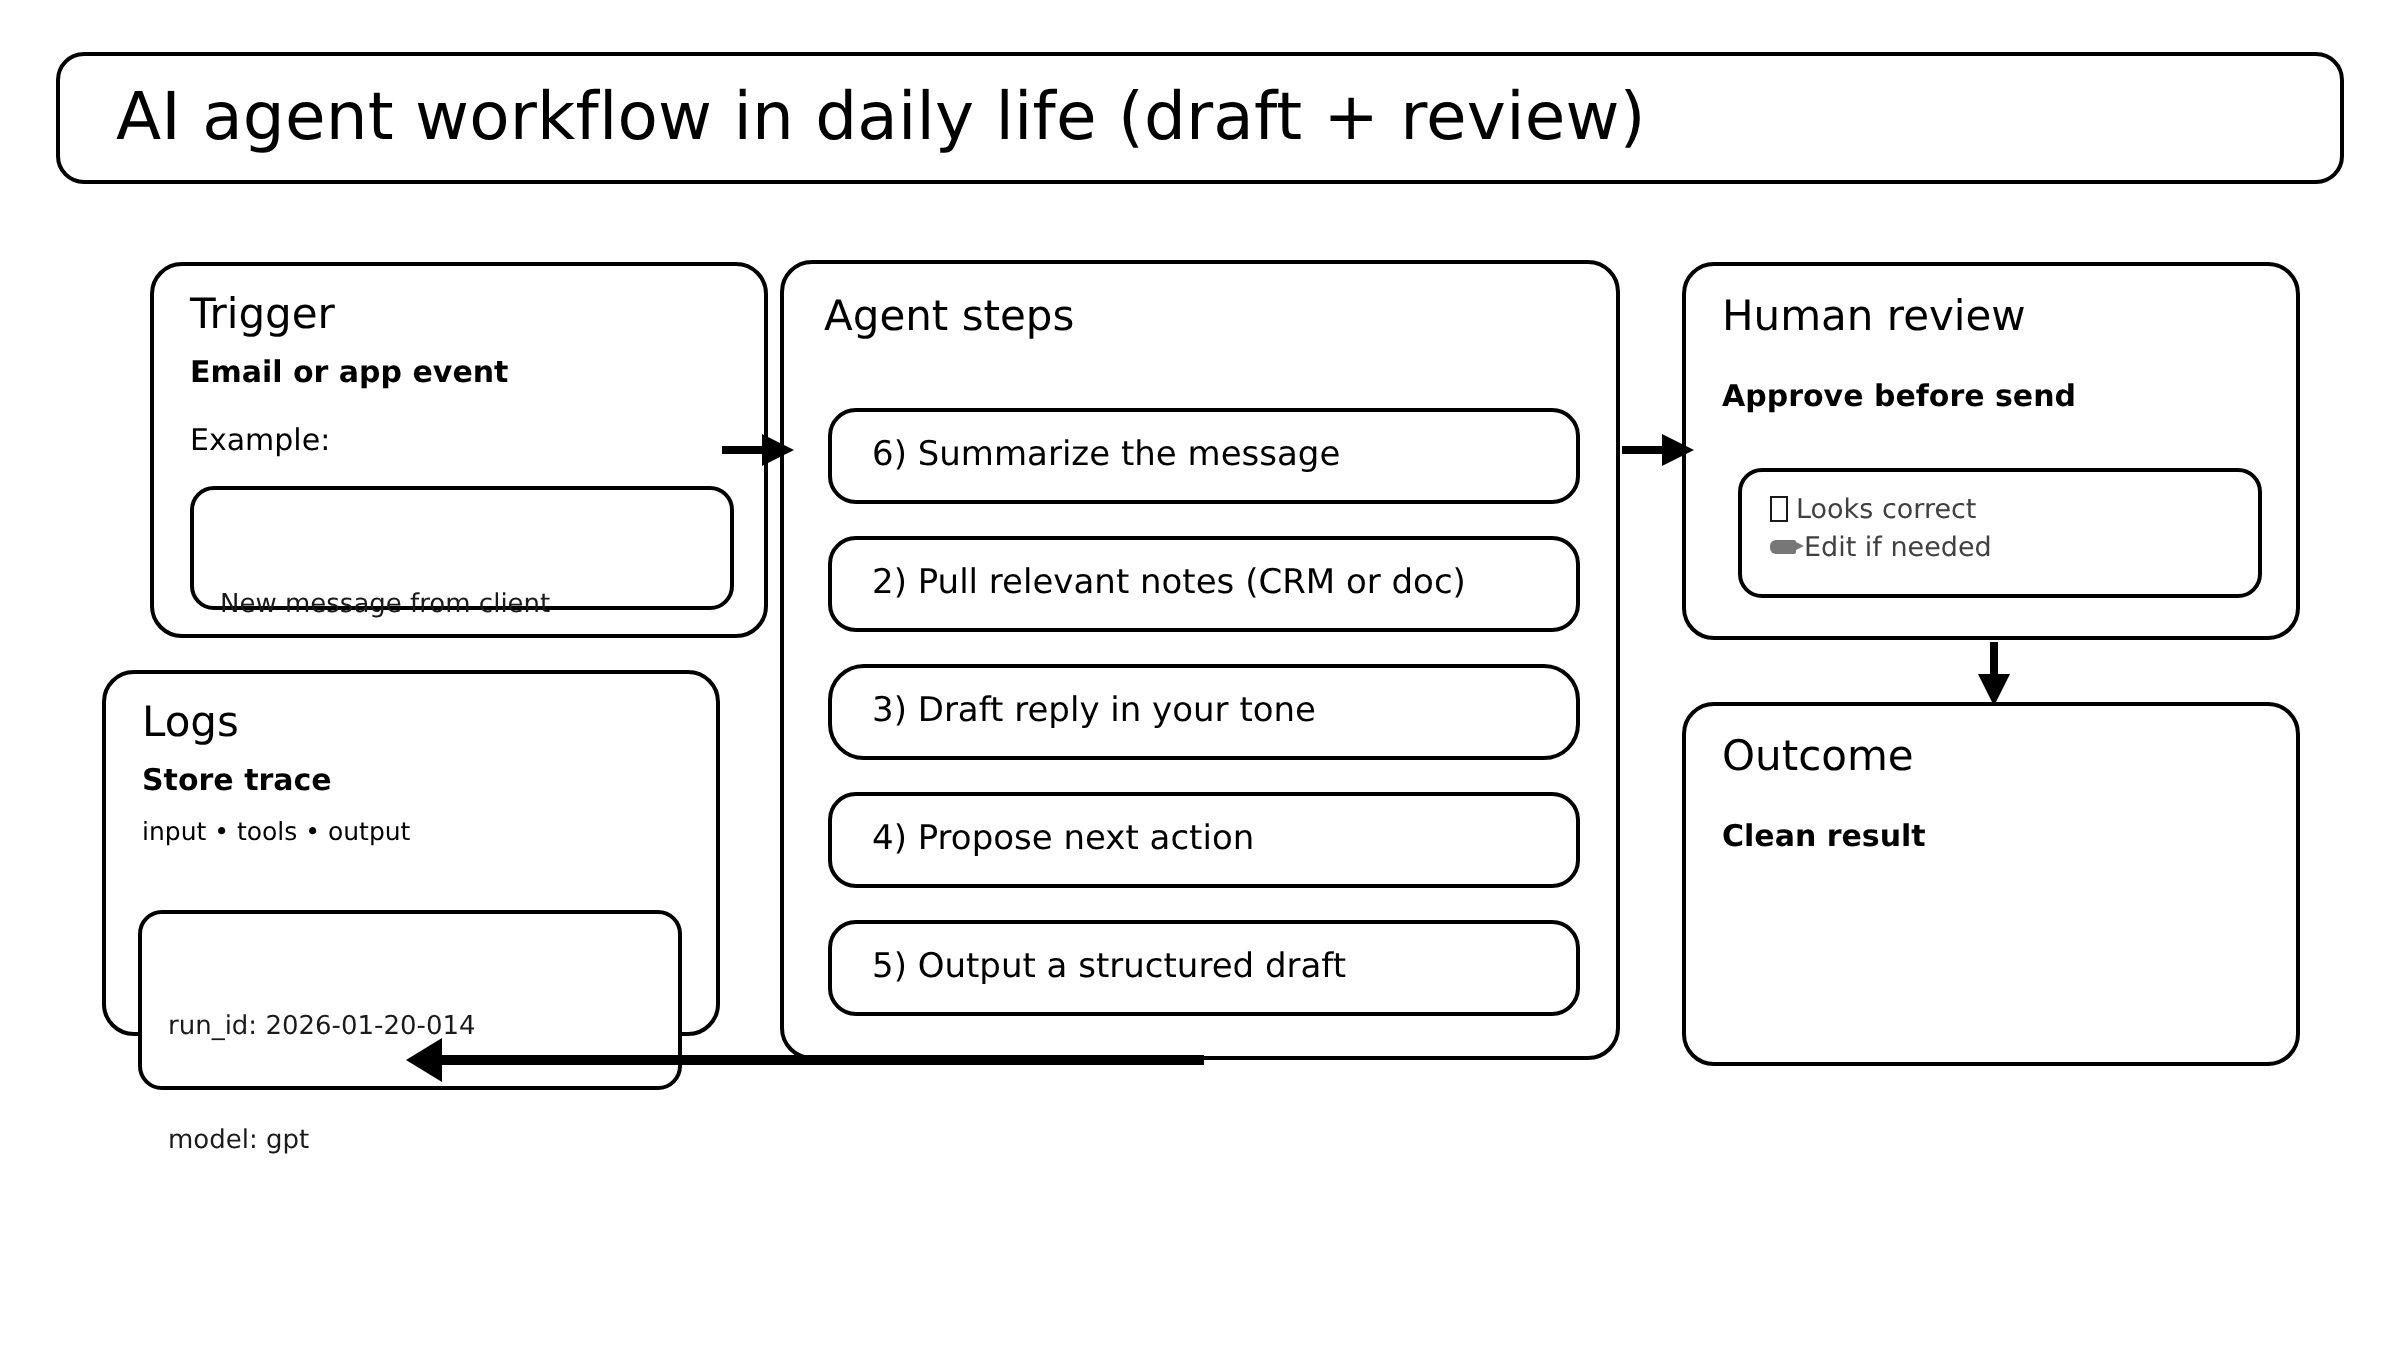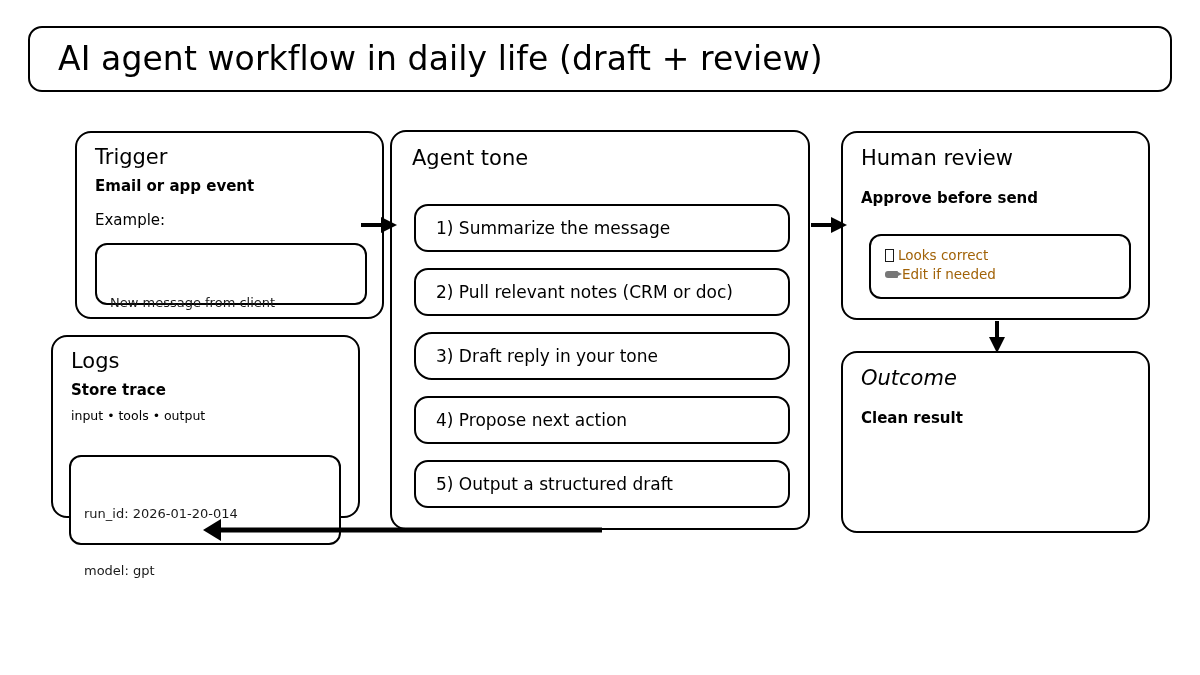--- a/index.html
+++ b/index.html
@@ -176,21 +176,21 @@
     position: absolute;
     right: -4px;
     top: 1px;
     border-left: 4px solid #777777;
     border-top: 2.5px solid transparent;
     border-bottom: 2.5px solid transparent;
   }
   .review-line {
     font-size: 13.5px;
     line-height: 19px;
-    color: #a16207;
+    color: #404040;
     white-space: nowrap;
   }
 </style>
 </head>
 <body>
 
 <div id="canvas">
 
   <div class="panel" id="title-banner">
     <div id="title-text">AI agent workflow in daily life (draft + review)</div>
@@ -217,24 +217,24 @@
 
   <div class="inner-box" style="left:69px; top:455px; width:272px; height:90px;">
     <div class="code-lines" style="left:13px; top:9px;">
       <div>run_id: 2026-01-20-014</div>
       <div>model: gpt</div>
       <div>status: draft</div>
     </div>
   </div>
 
   <div class="panel" id="agent-panel">
-    <div class="panel-title" style="left:20px; top:14px;">Agent tone</div>
+    <div class="panel-title" style="left:20px; top:14px;">Agent steps</div>
 
     <div class="step-chip" style="top:72px;">
-      <span>1) Summarize the message</span>
+      <span>6) Summarize the message</span>
     </div>
     <div class="step-chip" style="top:136px;">
       <span>2) Pull relevant notes (CRM or doc)</span>
     </div>
     <div class="step-chip" style="top:200px;border-radius:18px;">
       <span>3) Draft reply in your tone</span>
     </div>
     <div class="step-chip" style="top:264px;">
       <span>4) Propose next action</span>
     </div>
@@ -253,21 +253,21 @@
           <span class="tofu"></span><span>Looks correct</span>
         </div>
         <div class="review-line">
           <span class="pencil-glyph"></span><span>Edit if needed</span>
         </div>
       </div>
     </div>
   </div>
 
   <div class="panel" id="outcome-panel">
-    <div class="panel-title" style="left:18px; top:13px;font-style:italic;">Outcome</div>
+    <div class="panel-title" style="left:18px; top:13px;">Outcome</div>
     <div class="panel-sub" style="left:18px; top:56px;">Clean result</div>
 
   </div>
 
   <svg id="arrow-layer" viewBox="0 0 1200 675">
 
     <g>
       <line x1="361" y1="225" x2="381" y2="225" stroke="#000" stroke-width="4"></line>
       <polygon points="381,217 397,225 381,233" fill="#000"></polygon>
     </g>

